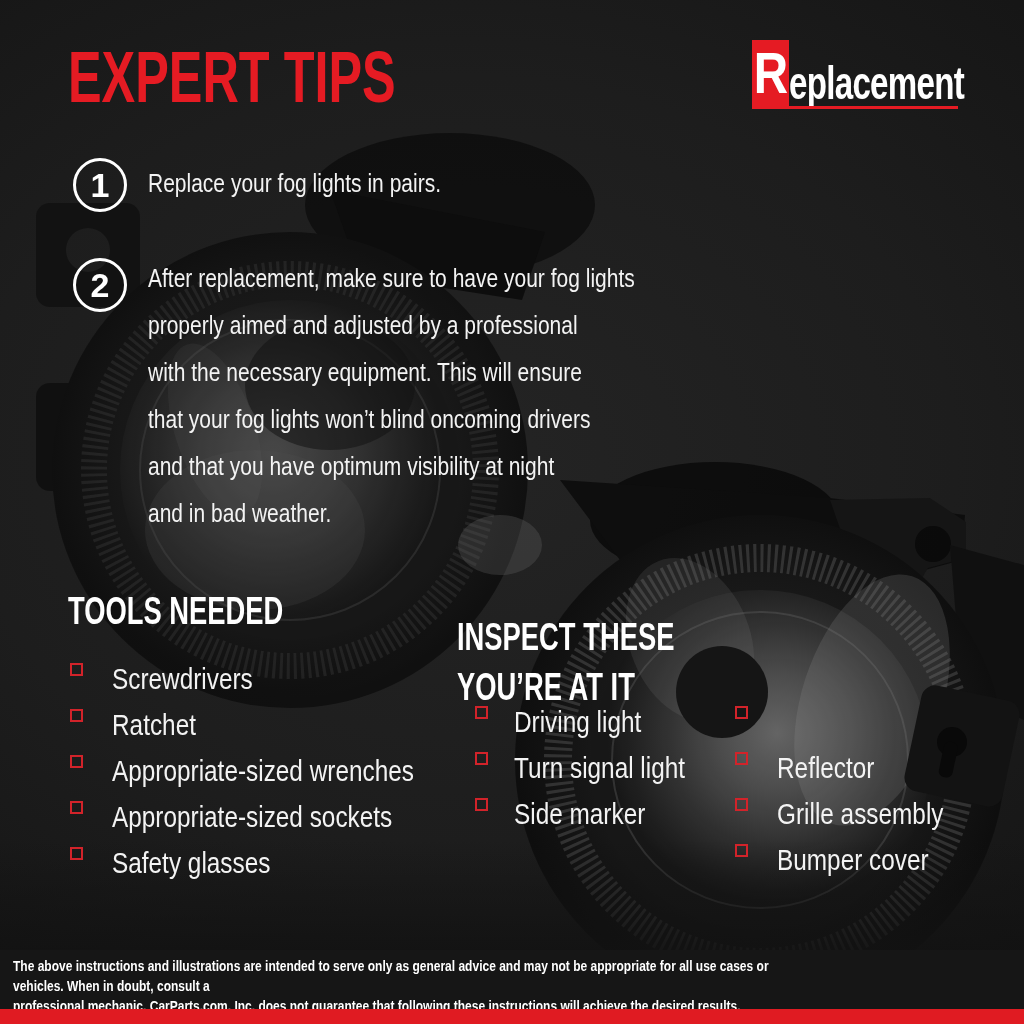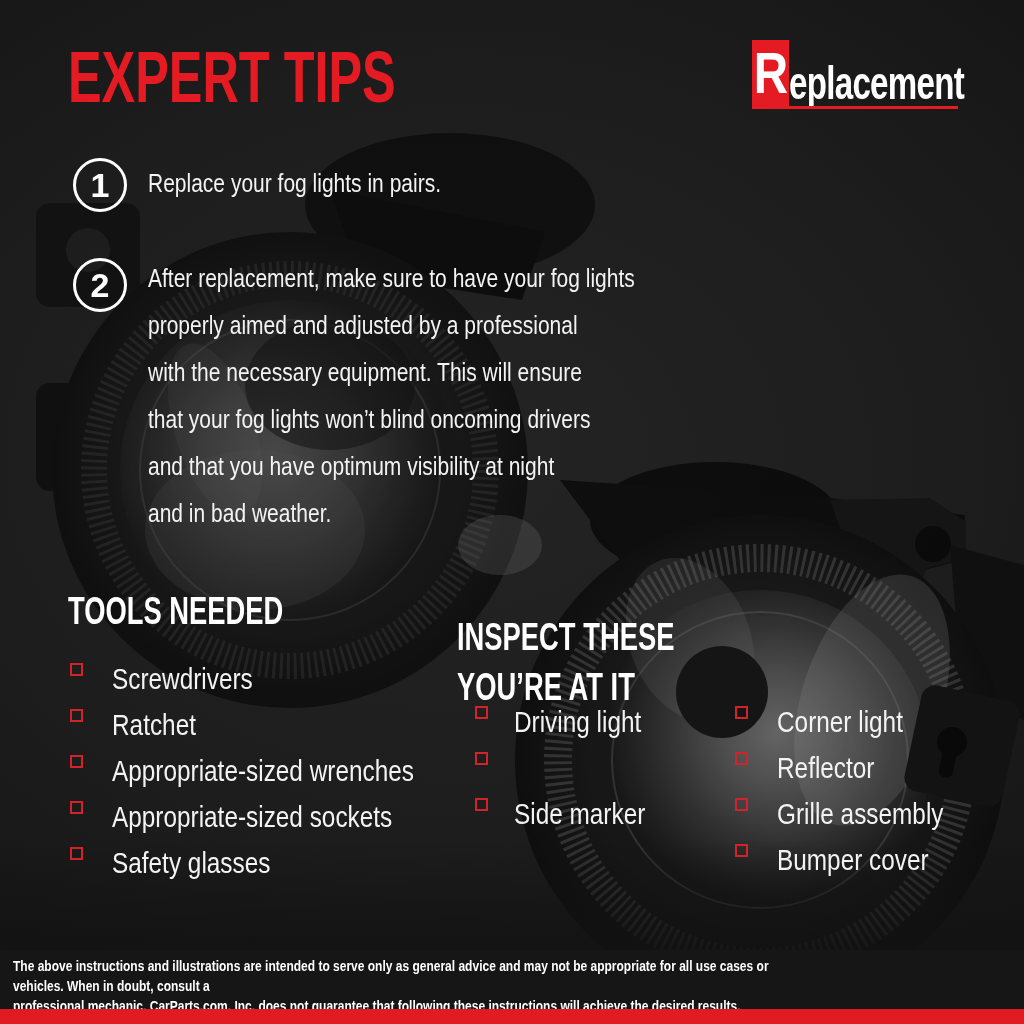--- a/index.html
+++ b/index.html
@@ -187,30 +187,30 @@
 
   <h2 class="layer section-heading inspect-heading"><span class="cx72">INSPECT THESE
 YOU’RE AT IT</span></h2>
   <div class="layer checklist inspect-left">
     <div class="check-row">
       <span class="bullet"></span>
       <span class="check-label"><span class="cx84">Driving light</span></span>
     </div>
     <div class="check-row">
       <span class="bullet"></span>
+      <span class="check-label"><span class="cx84">Turn signal light</span></span>
     </div>
     <div class="check-row">
       <span class="bullet"></span>
       <span class="check-label"><span class="cx84">Side marker</span></span>
     </div>
   </div>
   <div class="layer checklist inspect-right">
     <div class="check-row">
       <span class="bullet"></span>
-      <span class="check-label"><span class="cx84">Corner light</span></span>
     </div>
     <div class="check-row">
       <span class="bullet"></span>
       <span class="check-label"><span class="cx84">Reflector</span></span>
     </div>
     <div class="check-row">
       <span class="bullet"></span>
       <span class="check-label"><span class="cx84">Grille assembly</span></span>
     </div>
     <div class="check-row">

